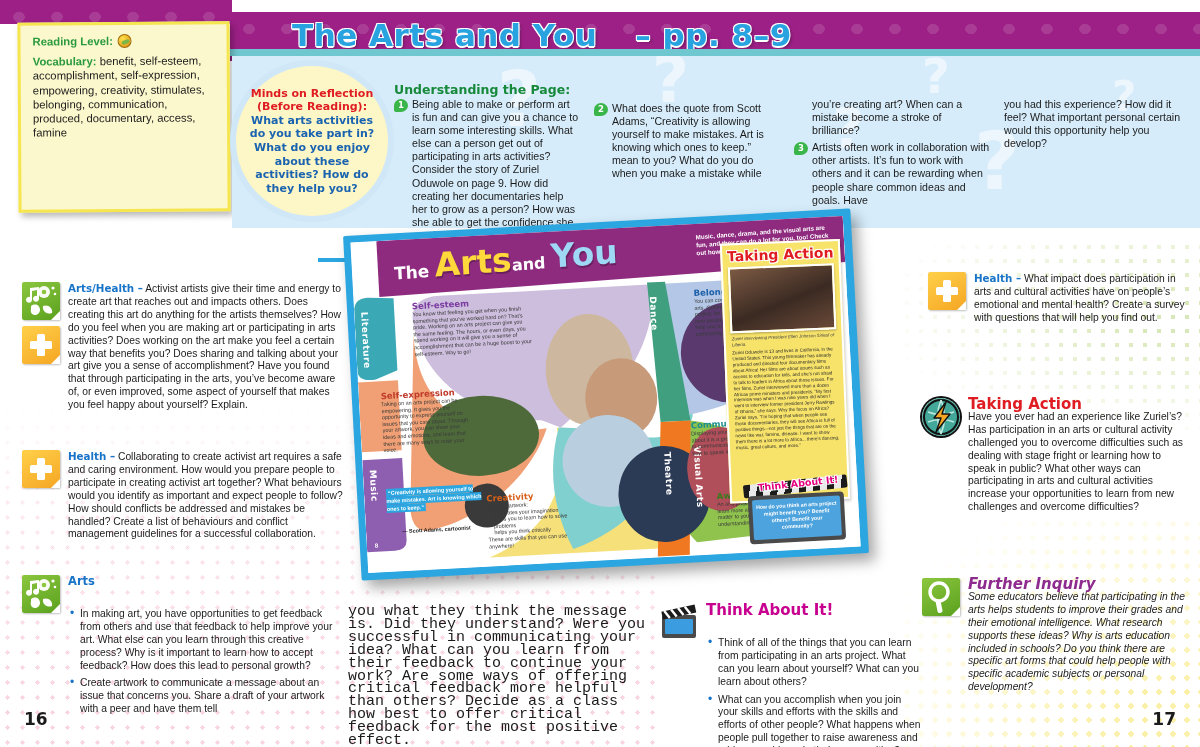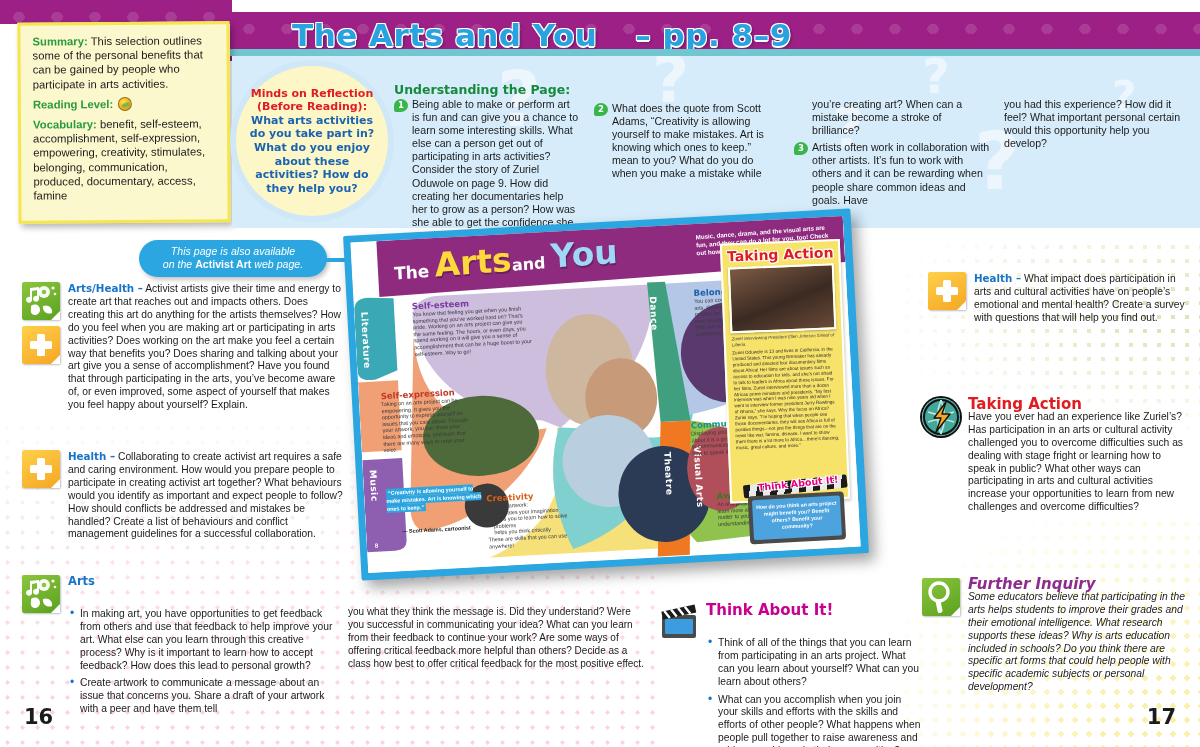--- a/index.html
+++ b/index.html
@@ -278,23 +278,23 @@
   .head-purple { color:#8e2b8e; font-family:"DejaVu Sans",sans-serif; font-weight:bold; font-size:15px; }
   .head-magenta { color:#c8008f; font-family:"DejaVu Sans",sans-serif; font-weight:bold; font-size:15px; }
   .head-blue { color:#1874c8; font-family:"DejaVu Sans",sans-serif; font-weight:bold; font-size:11.5px; }
   ul.bullets { list-style: none; margin-top: 20px; }
   ul.bullets li { position: relative; padding-left: 12px; margin-bottom: 5px; }
   ul.bullets li::before {
     content: "•"; position: absolute; left: 2px; top: -1px; color: #1874c8; font-size: 12px;
   }
   .folio {
     position: absolute; font-family: "DejaVu Sans", sans-serif;
-    font-weight: bold; font-size: 21px; color: #1b1b1b;
-  }
-  .plaintext { position: absolute; font-size: 10px; line-height: 12.9px; color: #1b1b1b; }
+    font-weight: bold; font-size: 17px; color: #1b1b1b;
+  }
+  .plaintext { position: absolute; font-size: 15px; line-height: 12.9px; color: #1b1b1b; font-family: Liberation Mono, monospace; }
 </style>
 </head>
 <body>
 
 <div class="page">
 
   <div class="dots-pink"></div>
   <div class="dots-green"></div>
   <div class="dots-yellow"></div>
 
@@ -304,23 +304,20 @@
   <div class="header">
     <div class="hdots"></div>
     <div class="header-title">
       <span>The Arts and You</span><span class="pp">– pp. 8–9</span>
     </div>
     <div class="hgloss"></div>
   </div>
   <div class="header-rule"></div>
 
   <div class="summary-card">
-    <p>
-      <span class="lbl-green">Summary:</span><span> This selection outlines some of the personal benefits that can be gained by people who participate in arts activities.</span>
-    </p>
     <p class="rl-row">
       <span class="lbl-green">Reading Level:</span>
       <span class="badge-rl"></span>
     </p>
     <p>
       <span class="lbl-green">Vocabulary:</span><span> benefit, self-esteem, accomplishment, self-expression, empowering, creativity, stimulates, belonging, communication, produced, documentary, access, famine</span>
     </p>
   </div>
 
   <div class="blue-panel">
@@ -356,24 +353,20 @@
       <div style="position:relative;margin-top:4px;">
         <span class="numbubble" style="top:1px;">3</span>
         <div class="indent">Artists often work in collaboration with other artists. It’s fun to work with others and it can be rewarding when people share common ideas and goals. Have</div>
       </div>
     </div>
     <div class="utp-col">
       <div>you had this experience? How did it feel? What important personal certain would this opportunity help you develop?</div>
     </div>
   </div>
 
-  <div class="callout">
-    <span>This page is also available</span><br>
-    <span>on the </span><b>Activist Art</b><span> web page.</span>
-  </div>
   <svg class="callout-arrow" viewBox="0 0 52 28">
     <path d="M0,14 L30,14 L30,6 L50,16 L30,26 L30,18 L0,18 Z" fill="#2ba6e0"></path>
   </svg>
 
   <div class="spread">
     <div class="spread-inner">
 
       <svg style="position:absolute;left:0;top:0;" width="508" height="331" viewBox="0 0 508 331">
         <rect x="0" y="0" width="508" height="331" fill="#ffffff"></rect>
 

